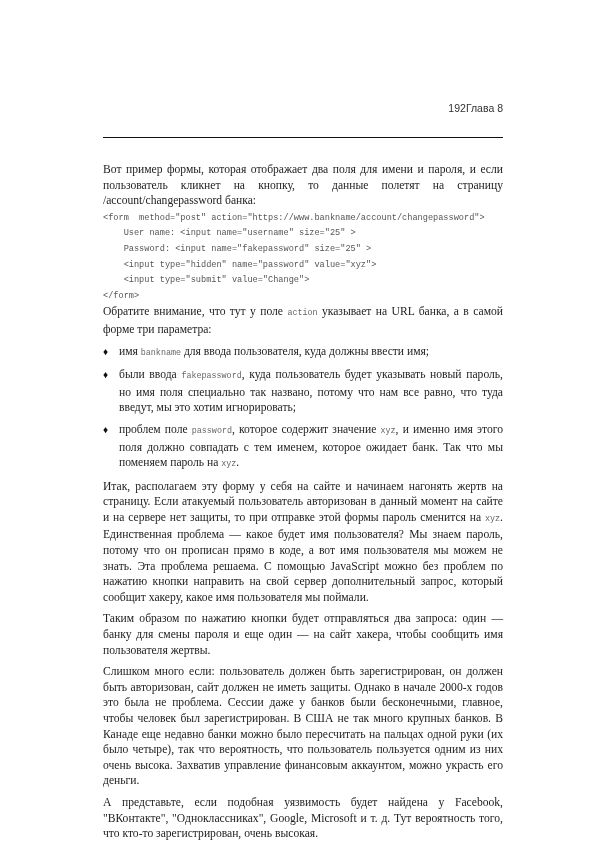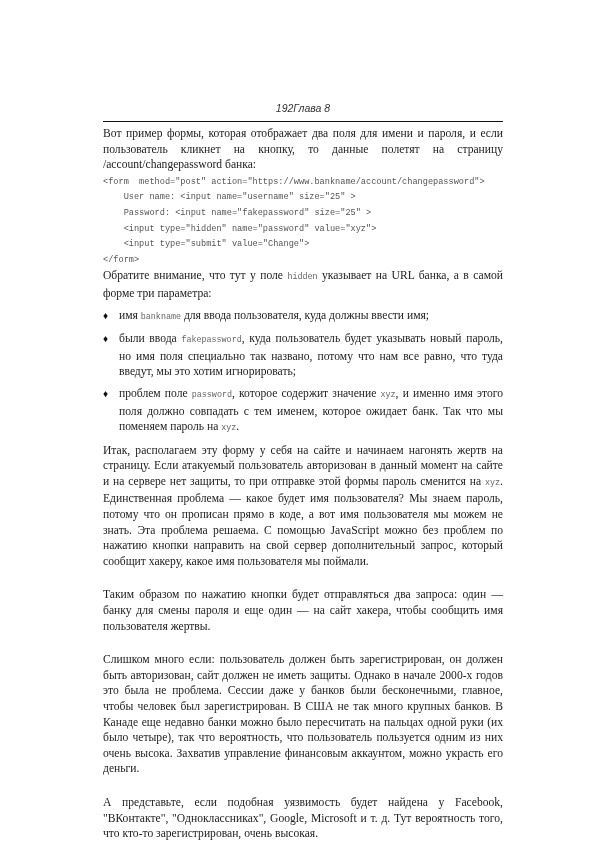--- a/index.html
+++ b/index.html
@@ -2,27 +2,27 @@
 <html><head>
 <meta charset="utf-8">
 <style>
   html, body { margin: 0; padding: 0; background: #ffffff; }
   body { width: 600px; height: 849px; position: relative; overflow: hidden; }
   .page {
     position: absolute; left: 103px; top: 100px; width: 400px;
     font-family: "Liberation Serif", serif; font-size: 11.6px; line-height: 15.6px; color: #222;
   }
   .running-head {
-    display: flex; justify-content: center; align-items: flex-end;
-    font-family: "Liberation Sans", sans-serif; font-style: italic; font-size: 10.5px;
-    color: #333; padding-bottom: 4px; border-bottom: 1.3px solid #111; height: 17px;
+    display: flex; justify-content: flex-end; align-items: flex-end;
+    font-family: "Liberation Sans", sans-serif; font-size: 10.5px;
+    color: #333; padding-bottom: 20px; border-bottom: 1.3px solid #111; height: 17px;
   }
   .p { margin: 0; text-align: justify; }
-  .mt-head { margin-top: 4px; }
-  .mt { margin-top: 18px; }
+  .mt-head { margin-top: 24px; }
+  .mt { margin-top: 6px; }
   .code {
     font-family: "Liberation Mono", monospace; font-size: 8.6px; line-height: 15.6px;
     color: #555; margin: 2px 0 0 0; white-space: pre;
   }
   .ic { font-family: "Liberation Mono", monospace; font-size: 8.4px; color: #666; }
   .bullets { list-style: none; margin: 6px 0 0 0; padding: 0; }
   .bullets li { position: relative; padding-left: 16px; margin-bottom: 6px; text-align: justify; }
   .bullets li .bullet { position: absolute; left: 0; top: 0; font-size: 10px; color: #111; }
 </style>
 </head>
@@ -31,21 +31,21 @@
 <div class="page">
   <div class="running-head">
     <span>192</span>
     <span>Глава 8</span>
   </div>
 
   <p class="p mt-head">Вот пример формы, которая отображает два поля для имени и пароля, и если пользователь кликнет на кнопку, то данные полетят на страницу /account/changepassword банка:</p>
 
   <div class="code"><div>&lt;form  method="post" action="https://www.bankname/account/changepassword"&gt;</div><div>    User name: &lt;input name="username" size="25" &gt;</div><div>    Password: &lt;input name="fakepassword" size="25" &gt;</div><div>    &lt;input type="hidden" name="password" value="xyz"&gt;</div><div>    &lt;input type="submit" value="Change"&gt;</div><div>&lt;/form&gt;</div></div>
 
-  <p class="p"><span>Обратите внимание, что тут у поле </span><span class="ic">hidden</span><span> указывает на URL банка, а в самой форме три параметра:</span></p>
+  <p class="p"><span>Обратите внимание, что тут у поле </span><span class="ic">action</span><span> указывает на URL банка, а в самой форме три параметра:</span></p>
 
   <ul class="bullets">
     <li>
       <span class="bullet">♦</span>
       <span>имя </span><span class="ic">bankname</span><span> для ввода пользователя, куда должны ввести имя;</span>
     </li>
     <li>
       <span class="bullet">♦</span>
       <span>были ввода </span><span class="ic">fakepassword</span><span>, куда пользователь будет указывать новый пароль, но имя поля специально так названо, потому что нам все равно, что туда введут, мы это хотим игнорировать;</span>
     </li>

